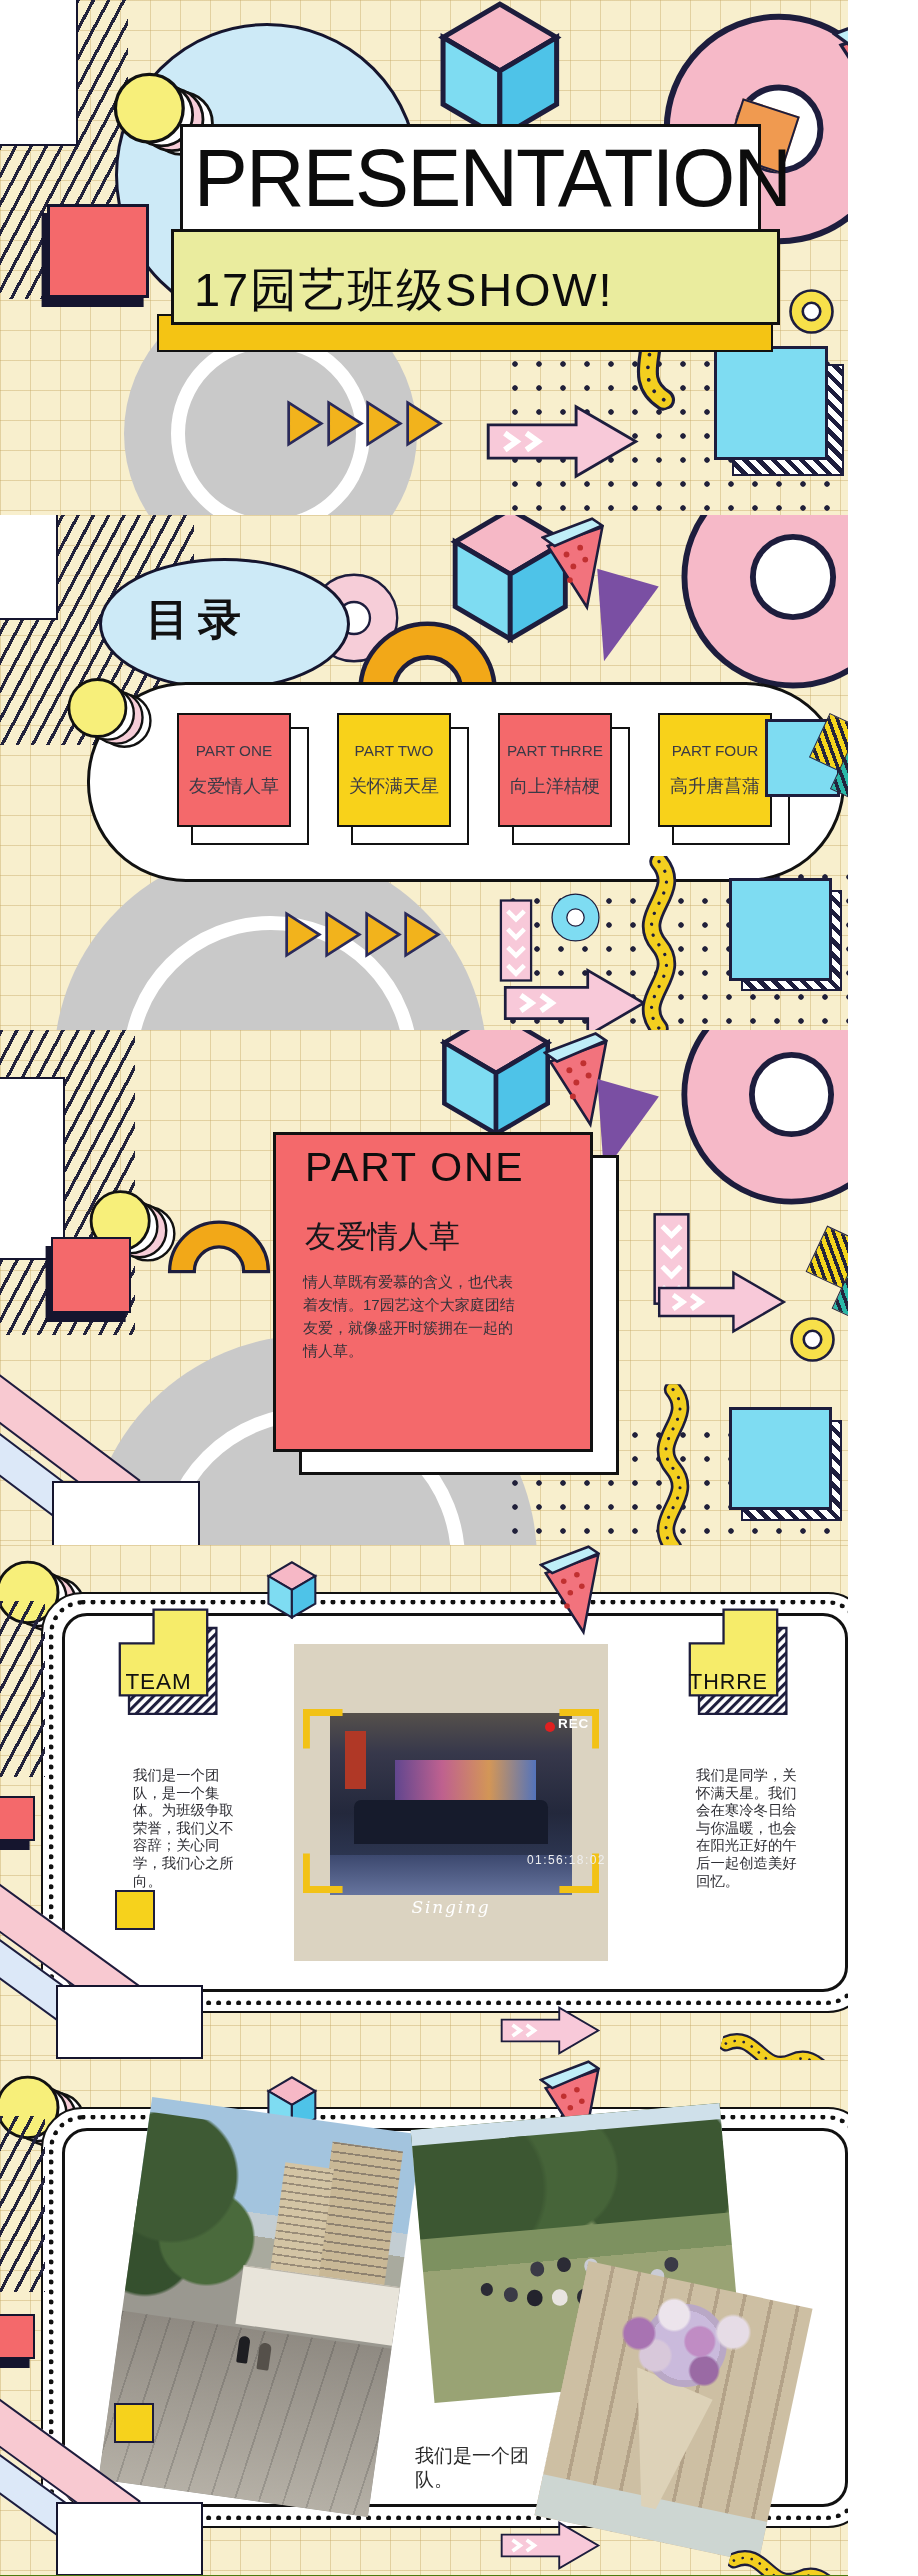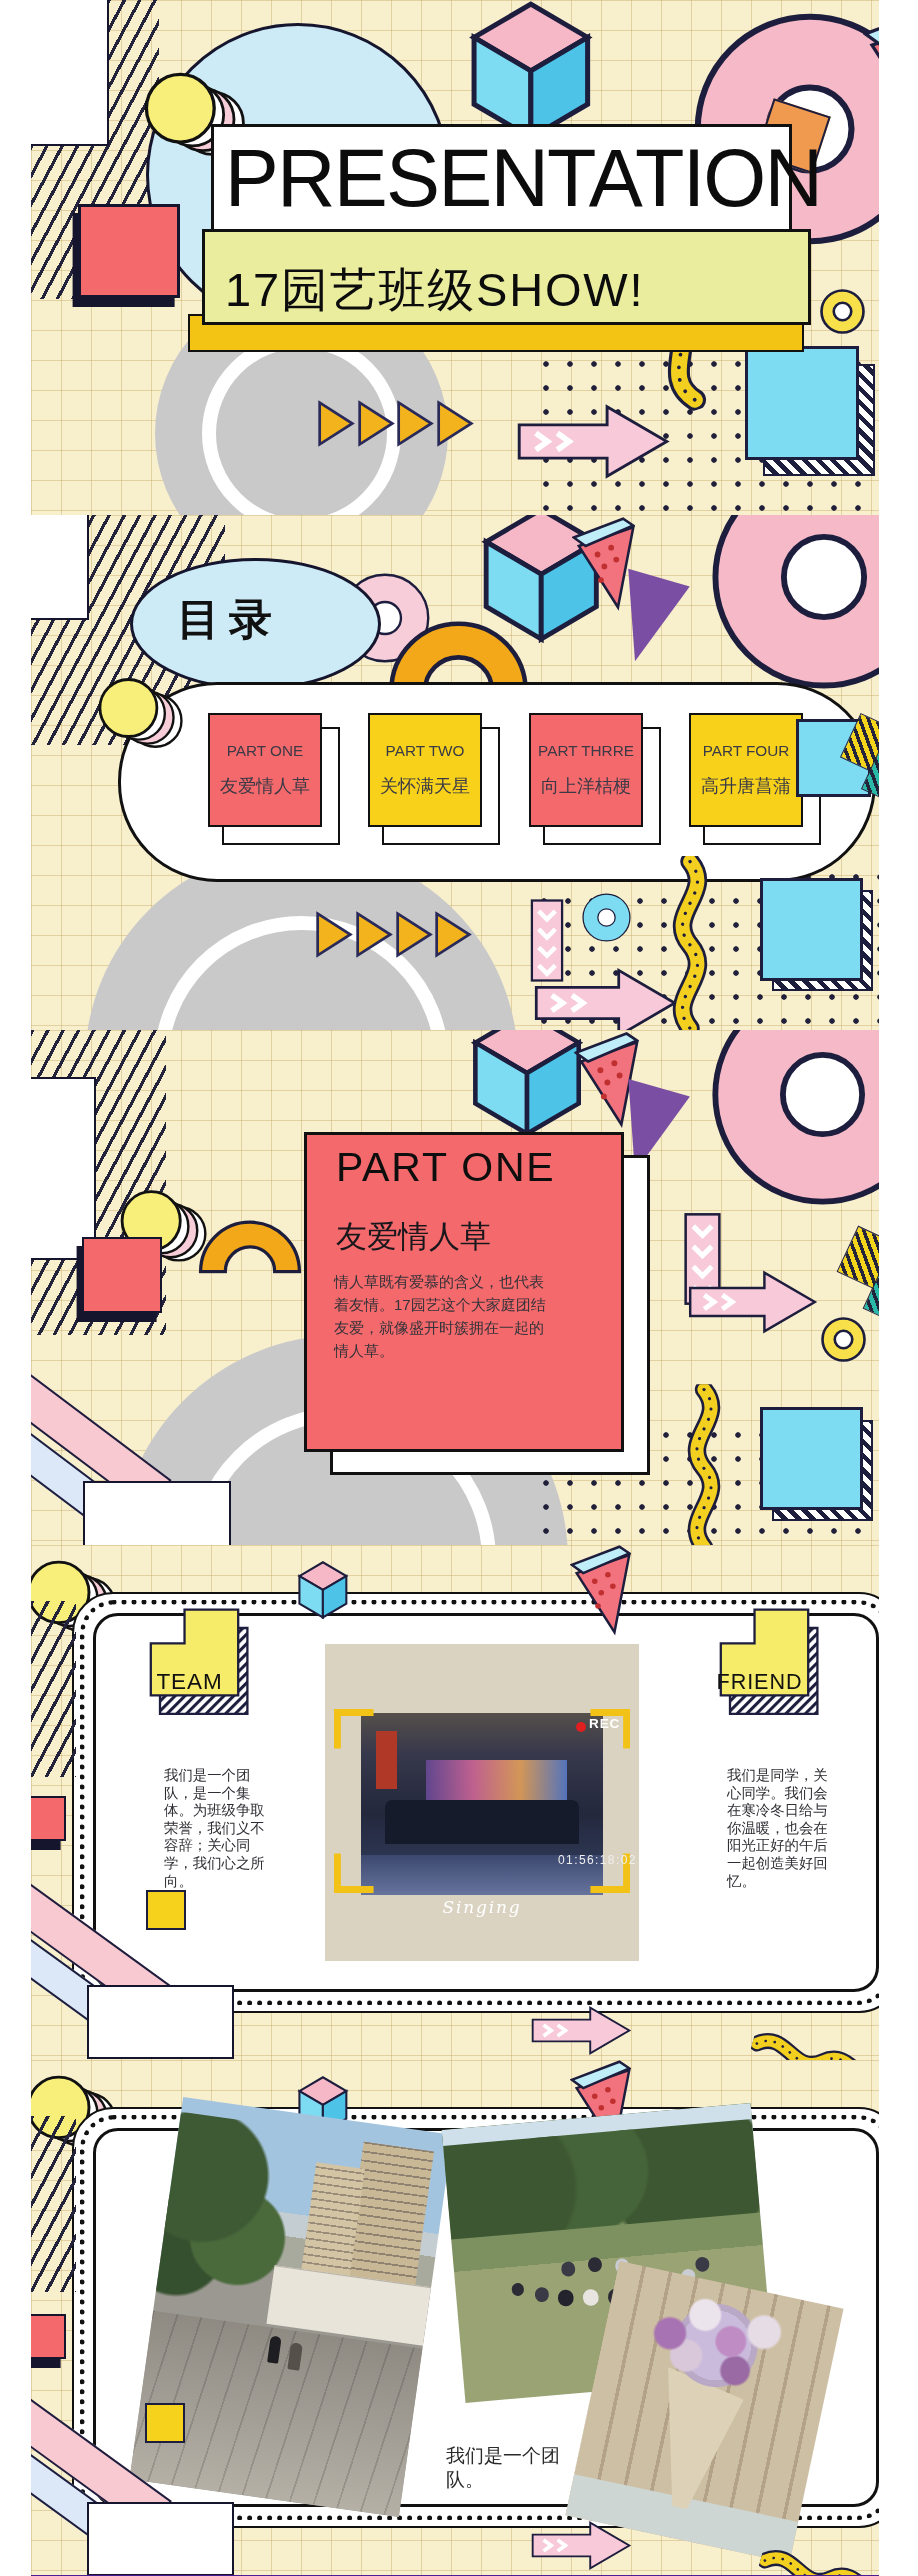--- a/index.html
+++ b/index.html
@@ -1,16 +1,16 @@
 <!DOCTYPE html>
 <html style="font-size:14.4px"><head>
 <meta charset="utf-8">
 <style>
   html,body{margin:0;padding:0;background:#fff;font-family:"Liberation Sans","DejaVu Sans",sans-serif;}
-  .canvas{position:relative;width:848px;height:2576px;overflow:hidden;background:#4c1d95;margin-left:31px;}
+  .canvas{position:relative;width:848px;height:2576px;overflow:hidden;background:#4d7c0f;}
   .slide{position:relative;width:918px;height:515px;overflow:hidden;
          background-color:#f8efcd;
          background-image:linear-gradient(rgba(196,166,98,.42) 0.9px,transparent 0.9px),
                           linear-gradient(90deg,rgba(196,166,98,.42) 0.9px,transparent 0.9px);
          background-size:30px 30px;}
   .abs{position:absolute;}
   .slashes{background:repeating-linear-gradient(118deg,#23233c 0 3.2px,transparent 3.2px 13.5px);}
   .dotsbg{background-image:radial-gradient(#20203a 2.4px,transparent 3.1px);background-size:24px 24px;}
   .whiterect{background:#fff;border:2.7px solid #15152e;}
   .greyc{border-radius:50%;background:#c9c9c9;}
@@ -409,21 +409,21 @@
         <use href="#cube"></use>
       </svg>
 
     <svg class="abs z1" style="left:106px;top:58px;width:115px;height:119px" viewBox="0 0 128 132" width="115" height="119">
         <use href="#badge"></use>
       </svg>
     <div class="abs z1 blabel" style="left:101px;top:124px">TEAM</div>
     <svg class="abs z1" style="left:676px;top:58px;width:115px;height:119px" viewBox="0 0 128 132" width="115" height="119">
         <use href="#badge"></use>
       </svg>
-    <div class="abs z1 blabel" style="left:671px;top:124px;font-size:21.6px">FRIEND</div>
+    <div class="abs z1 blabel" style="left:671px;top:124px;font-size:21.6px">THRRE</div>
 
     <div class="abs z1 beigecard"></div>
     <div class="abs z1 stage">
       <div class="st-redbn"></div>
       <div class="st-banner"></div>
       <div class="st-crowd"></div>
       <div class="st-floor"></div>
     </div>
     <svg class="abs z1" style="left:303px;top:164px;width:43px;height:43px" viewBox="0 0 48 48" width="43" height="43">
         <use href="#brk"></use>
@@ -436,21 +436,21 @@
       </svg>
     <svg class="abs z1" style="left:303px;top:305px;width:43px;height:43px;transform:rotate(270deg)" viewBox="0 0 48 48" width="43" height="43">
         <use href="#brk"></use>
       </svg>
     <div class="abs z1 recdot" style="left:545px;top:177px"></div>
     <div class="abs z1 rec" style="left:558px;top:171px">REC</div>
     <div class="abs z1 tcode" style="left:527px;top:308px">01:56:18:02</div>
     <div class="abs z1 singing" style="left:397px;top:352px;width:108px">Singing</div>
 
     <div class="abs z1 sidetext" style="left:133px;top:222px;width:106px">我们是一个团队，是一个集体。为班级争取荣誉，我们义不容辞；关心同学，我们心之所向。</div>
-    <div class="abs z1 sidetext" style="left:696px;top:222px;width:110px">我们是同学，关心同学。我们会在寒冷冬日给与你温暖，也会在阳光正好的午后一起创造美好回忆。</div>
+    <div class="abs z1 sidetext" style="left:696px;top:222px;width:110px">我们是同学，关怀满天星。我们会在寒冷冬日给与你温暖，也会在阳光正好的午后一起创造美好回忆。</div>
 
     <div class="abs redsq" style="left:-5.4px;top:251px;width:36px;height:41px;border-width:2.7px"></div>
     <div class="abs z1 yellowsq" style="left:115px;top:345px;width:36px;height:36px"></div>
     <div class="abs z1 pinkbar" style="left:-50px;top:379px;width:194px;height:36px;transform:rotate(36deg)"></div>
     <div class="abs z1 bluebar" style="left:-63px;top:424px;width:194px;height:29px;transform:rotate(36deg)"></div>
     <div class="abs z1 whiterect" style="left:56px;top:440px;width:143px;height:70px"></div>
     <svg class="abs z1" style="left:498px;top:455px;width:104px;height:61px" viewBox="0 0 115 68" width="104" height="61">
         <use href="#arrowR"></use>
       </svg>
     <svg class="abs z1" style="left:763px;top:444px;width:56px;height:144px;transform:rotate(-75deg)" viewBox="0 0 62 160" width="56" height="144">

